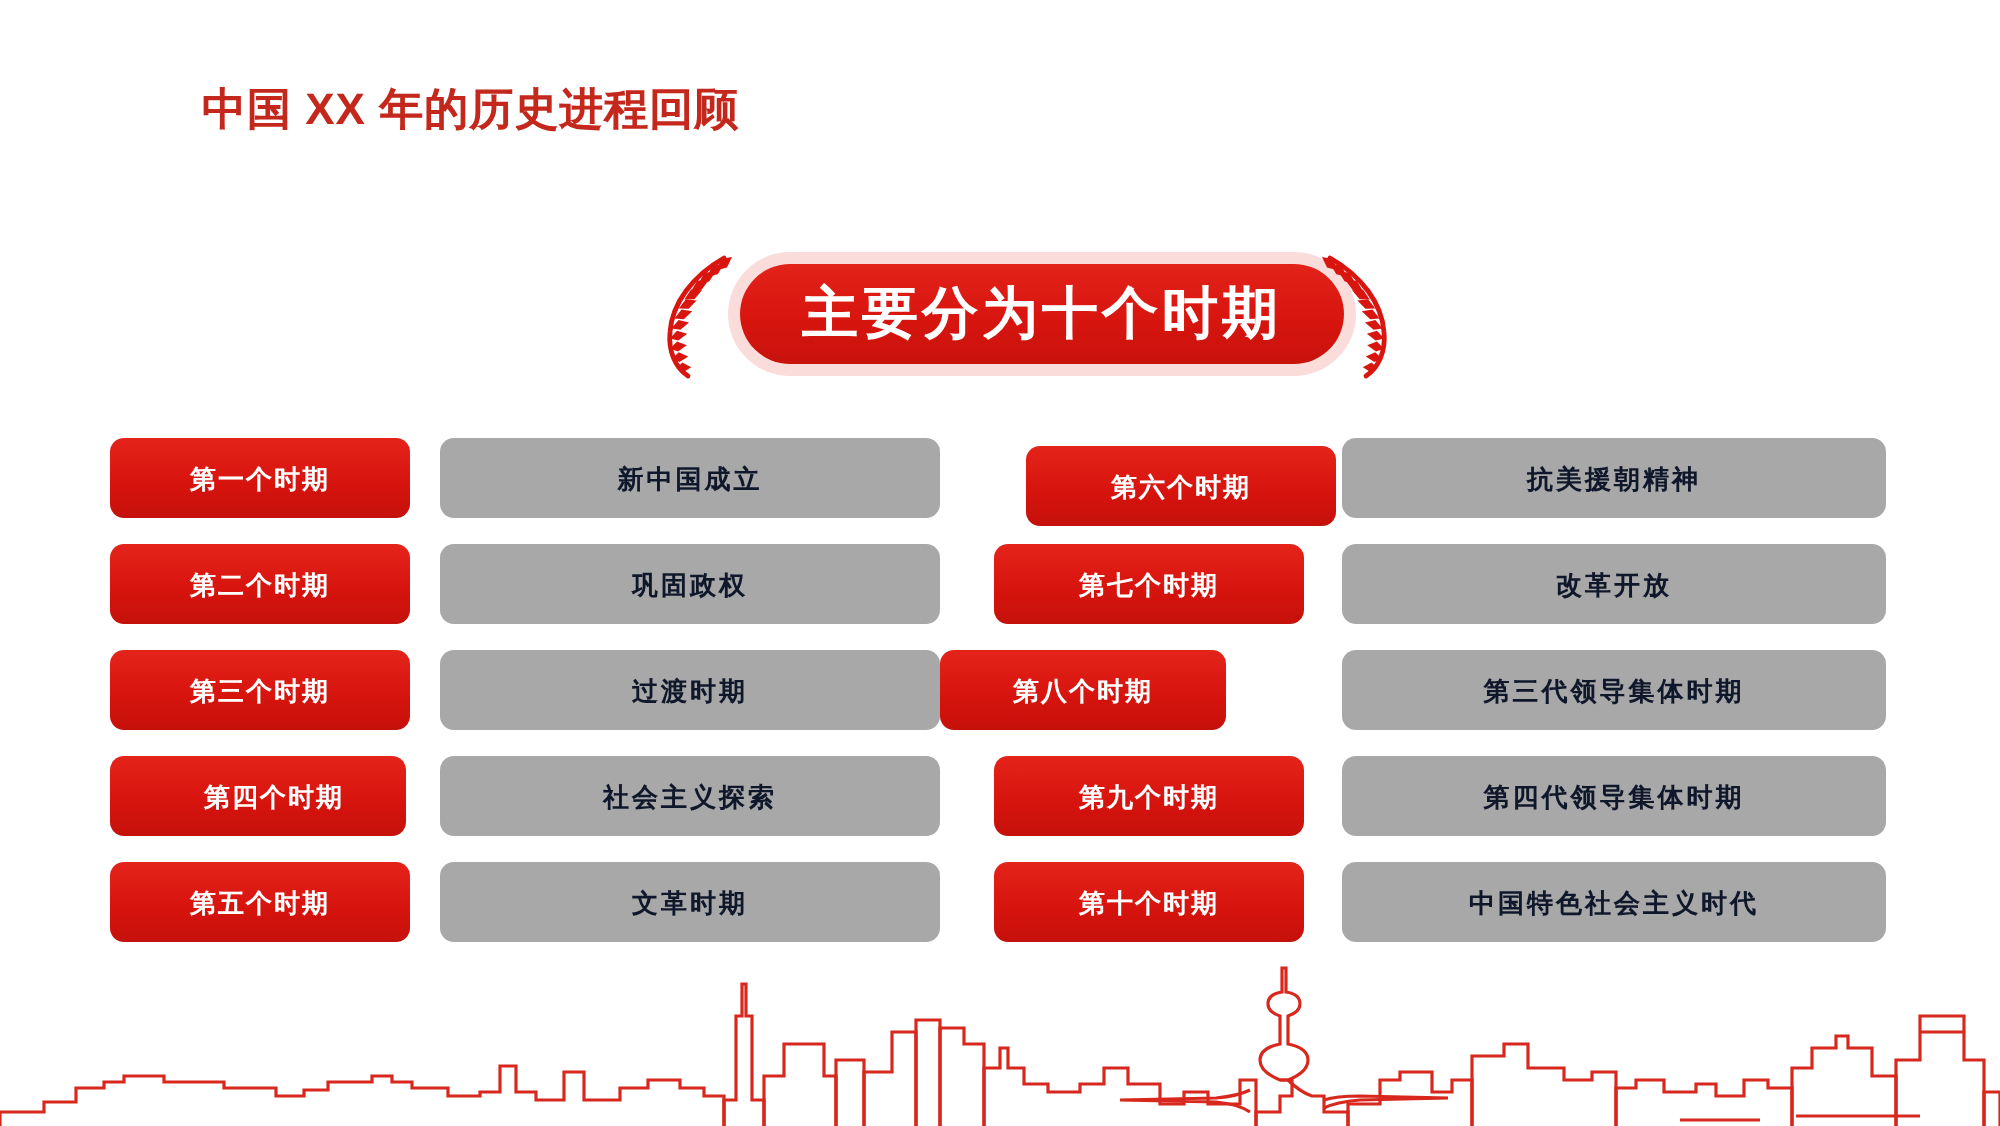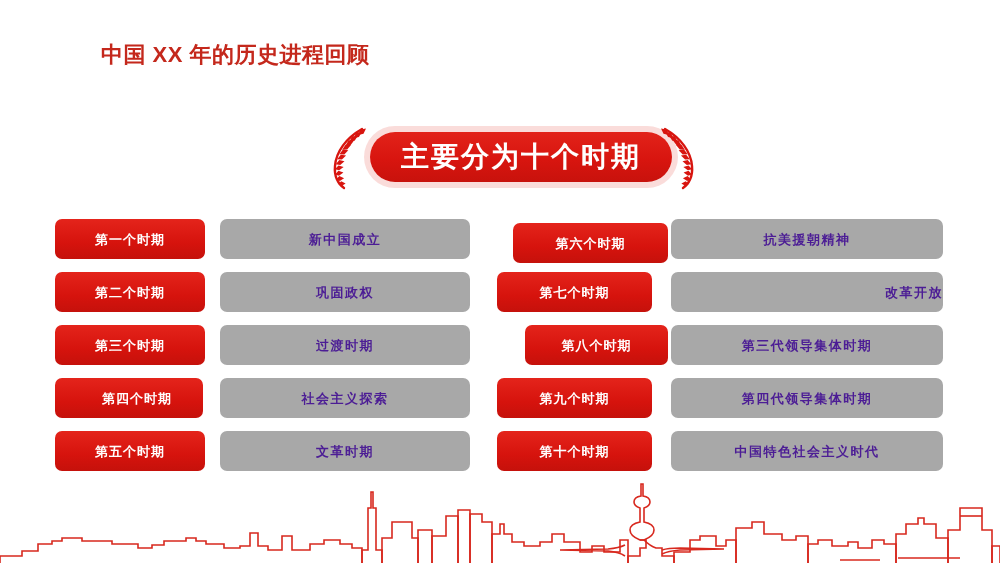--- a/index.html
+++ b/index.html
@@ -76,21 +76,21 @@
     align-items: center;
     justify-content: center;
     box-sizing: border-box;
   }
   .pill-red {
     background: linear-gradient(180deg, #e4241b 0%, #d6130d 60%, #c5110b 100%);
     color: #ffffff;
   }
   .pill-gray {
     background: #a8a8a8;
-    color: #4c1d95;
+    color: #0f172a;
   }
   .pill-label {
     font-size: 13px;
     font-weight: bold;
     letter-spacing: 1px;
     line-height: 1;
     white-space: nowrap;
   }
   .pill-gray .pill-label { letter-spacing: 1.5px; }
 
@@ -192,25 +192,25 @@
   <div class="pill pill-red" style="left:497px; top:223px; width:155px;margin-left:16px;">
       <span class="pill-label">第六个时期</span>
     </div>
   <div class="pill pill-gray" style="left:671px; top:219px; width:272px;">
       <span class="pill-label">抗美援朝精神</span>
     </div>
 
   <div class="pill pill-red" style="left:497px; top:272px; width:155px;">
       <span class="pill-label">第七个时期</span>
     </div>
-  <div class="pill pill-gray" style="left:671px; top:272px; width:272px;justify-content:flex-end;">
+  <div class="pill pill-gray" style="left:671px; top:272px; width:272px;">
       <span class="pill-label">改革开放</span>
     </div>
 
-  <div class="pill pill-red" style="left:525px; top:325px; width:143px;">
+  <div class="pill pill-red" style="left:470px; top:325px; width:143px;">
       <span class="pill-label">第八个时期</span>
     </div>
   <div class="pill pill-gray" style="left:671px; top:325px; width:272px;">
       <span class="pill-label">第三代领导集体时期</span>
     </div>
 
   <div class="pill pill-red" style="left:497px; top:378px; width:155px;">
       <span class="pill-label">第九个时期</span>
     </div>
   <div class="pill pill-gray" style="left:671px; top:378px; width:272px;">

